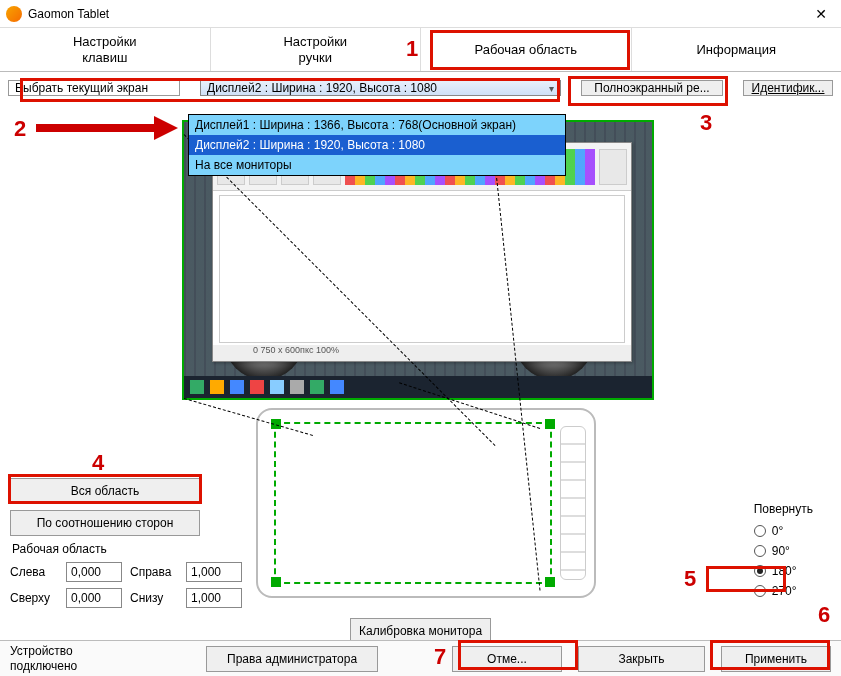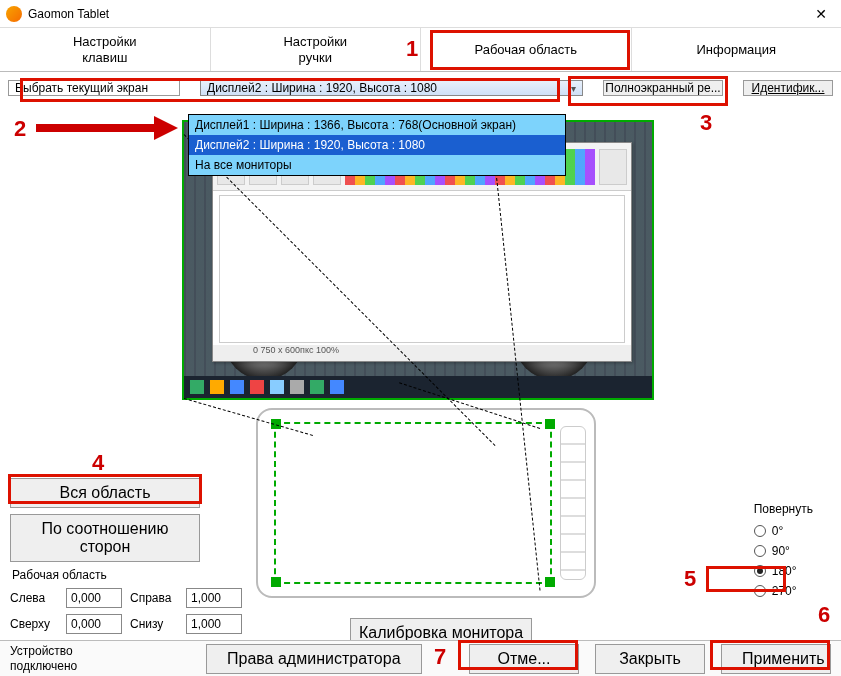--- a/index.html
+++ b/index.html
@@ -12,21 +12,21 @@
 
 .tabs { display: flex; height: 44px; border-bottom: 1px solid #bbb; }
 .tab { flex: 1; display: flex; align-items: center; justify-content: center; font-size: 13px; text-align: center; border-right: 1px solid #ddd; cursor: pointer; padding: 2px 4px; line-height: 1.2; }
 .tab:last-child { border-right: none; }
 .tab.active { font-weight: 500; }
 
 .selector-row { display: flex; height: 32px; align-items: flex-start; margin: 8px 8px 0 8px; gap: 20px; }
 .sel-label { width: 172px; border: 1px solid #999; display: flex; align-items: center; padding-left: 6px; font-size: 12px; background: #fff; }
 .sel-combo { flex: 1; border: 1px solid #888; background: linear-gradient(#e8f0fb,#cfe0f7); display: flex; align-items: center; padding: 0 6px; font-size: 12px; position: relative; }
 .sel-combo .chev { position: absolute; right: 6px; font-size: 10px; color: #555; }
-.sel-btn { width: 120px; border: 1px solid #999; background: #efefef; font-size: 12px; display: flex; align-items: center; justify-content: center; }
+.sel-btn { width: 142px; border: 1px solid #999; background: #efefef; font-size: 12px; display: flex; align-items: center; justify-content: center; }
 .sel-btn.small { width: 90px; text-decoration: underline; }
 
 .dropdown { position: absolute; left: 188px; top: 114px; width: 378px; border: 1px solid #000; background: #7dd3fc; z-index: 10; font-size: 12px; }
 .dropdown .opt { padding: 3px 6px; white-space: nowrap; }
 .dropdown .opt.sel { background: #1a5fd0; color: #fff; }
 
 .preview-wrap { position: absolute; left: 182px; top: 120px; width: 472px; height: 280px; }
 .screen-prev { position: absolute; left: 0; top: 0; width: 100%; height: 100%; border: 2px solid #0a0; background: #3a4a52; overflow: hidden; }
 .fence { position: absolute; inset: 0; background: repeating-linear-gradient(90deg,#556,#556 2px,#6a7880 2px,#6a7880 10px); opacity:.35; }
 .wheel { position:absolute; bottom:18px; width:80px; height:80px; border-radius:50%; background: radial-gradient(circle,#ddd 30%,#888 32%,#222 70%); }
@@ -44,21 +44,21 @@
 .tablet-wrap { position: absolute; left: 256px; top: 408px; width: 340px; height: 190px; }
 .tablet-body { position:absolute; inset:0; border:2px solid #bbb; border-radius:16px; background:#fff; }
 .tablet-inner { position:absolute; left:18px; top:14px; right:44px; bottom:14px; border:2px dashed #0a0; }
 .tablet-btns { position:absolute; right:10px; top:18px; width:26px; bottom:18px; border:1px solid #ccc; border-radius:6px; background: repeating-linear-gradient(#fff,#fff 16px,#ddd 16px,#ddd 18px); }
 .corner { position:absolute; width:10px; height:10px; background:#0a0; }
 .corner.tl{left:-5px;top:-5px}.corner.tr{right:-5px;top:-5px}.corner.bl{left:-5px;bottom:-5px}.corner.br{right:-5px;bottom:-5px}
 
 .dash-line { position:absolute; border-top:1px dashed #000; transform-origin: left center; z-index:3; }
 
 .left-panel { position:absolute; left:10px; top:478px; width:214px; font-size:12px; }
-.btn { border:1px solid #999; background:#efefef; padding:5px 8px; font-size:16px; text-align:center; cursor:pointer; display:block; }
+.btn { border:1px solid #999; background:#efefef; padding:5px 8px; font-size:12px; text-align:center; cursor:pointer; display:block; }
 .btn.wide { width:190px; margin-bottom:6px; }
 .wa-title { font-size:12px; margin:4px 0 6px 2px; }
 .wa-grid { display:grid; grid-template-columns: 50px 58px 50px 58px; gap:6px 6px; align-items:center; font-size:12px; }
 .wa-grid input { width:56px; font-size:12px; padding:2px 4px; border:1px solid #888; text-align:left; }
 
 .rotate-panel { position:absolute; right:28px; top:502px; font-size:12px; }
 .rotate-panel .hdr { margin-bottom:8px; }
 .radio-row { display:flex; align-items:center; gap:6px; margin:6px 0; }
 .radio { width:12px; height:12px; border:1px solid #555; border-radius:50%; display:inline-block; position:relative; }
 .radio.checked::after { content:""; position:absolute; left:2px; top:2px; width:6px; height:6px; background:#222; border-radius:50%; }
@@ -194,21 +194,21 @@
 </div>
 
 <div class="btn calib-btn">Калибровка монитора</div>
 
 <div class="bottom-bar">
   <div class="dev-status" style="white-space:pre-line">Устройство
 подключено</div>
   <div class="btn">Права администратора</div>
   <div class="spacer"></div>
   <div class="btn" style="width:110px">Отме...</div>
-  <div class="btn" style="width:110px">Закрыть</div>
+  <div class="btn" style="width:127px">Закрыть</div>
   <div class="btn" style="width:110px">Применить</div>
 </div>
 
 <div class="redbox" style="left:430px; top:30px; width:200px; height:40px;"></div>
 <div class="redlabel" style="left:406px; top:36px;">1</div>
 
 <div class="redbox" style="left:20px; top:78px; width:540px; height:24px;"></div>
 <div class="redlabel" style="left:14px; top:116px;">2</div>
 <div class="arrow" style="left:36px; top:116px;">
   <div class="shaft"></div>

